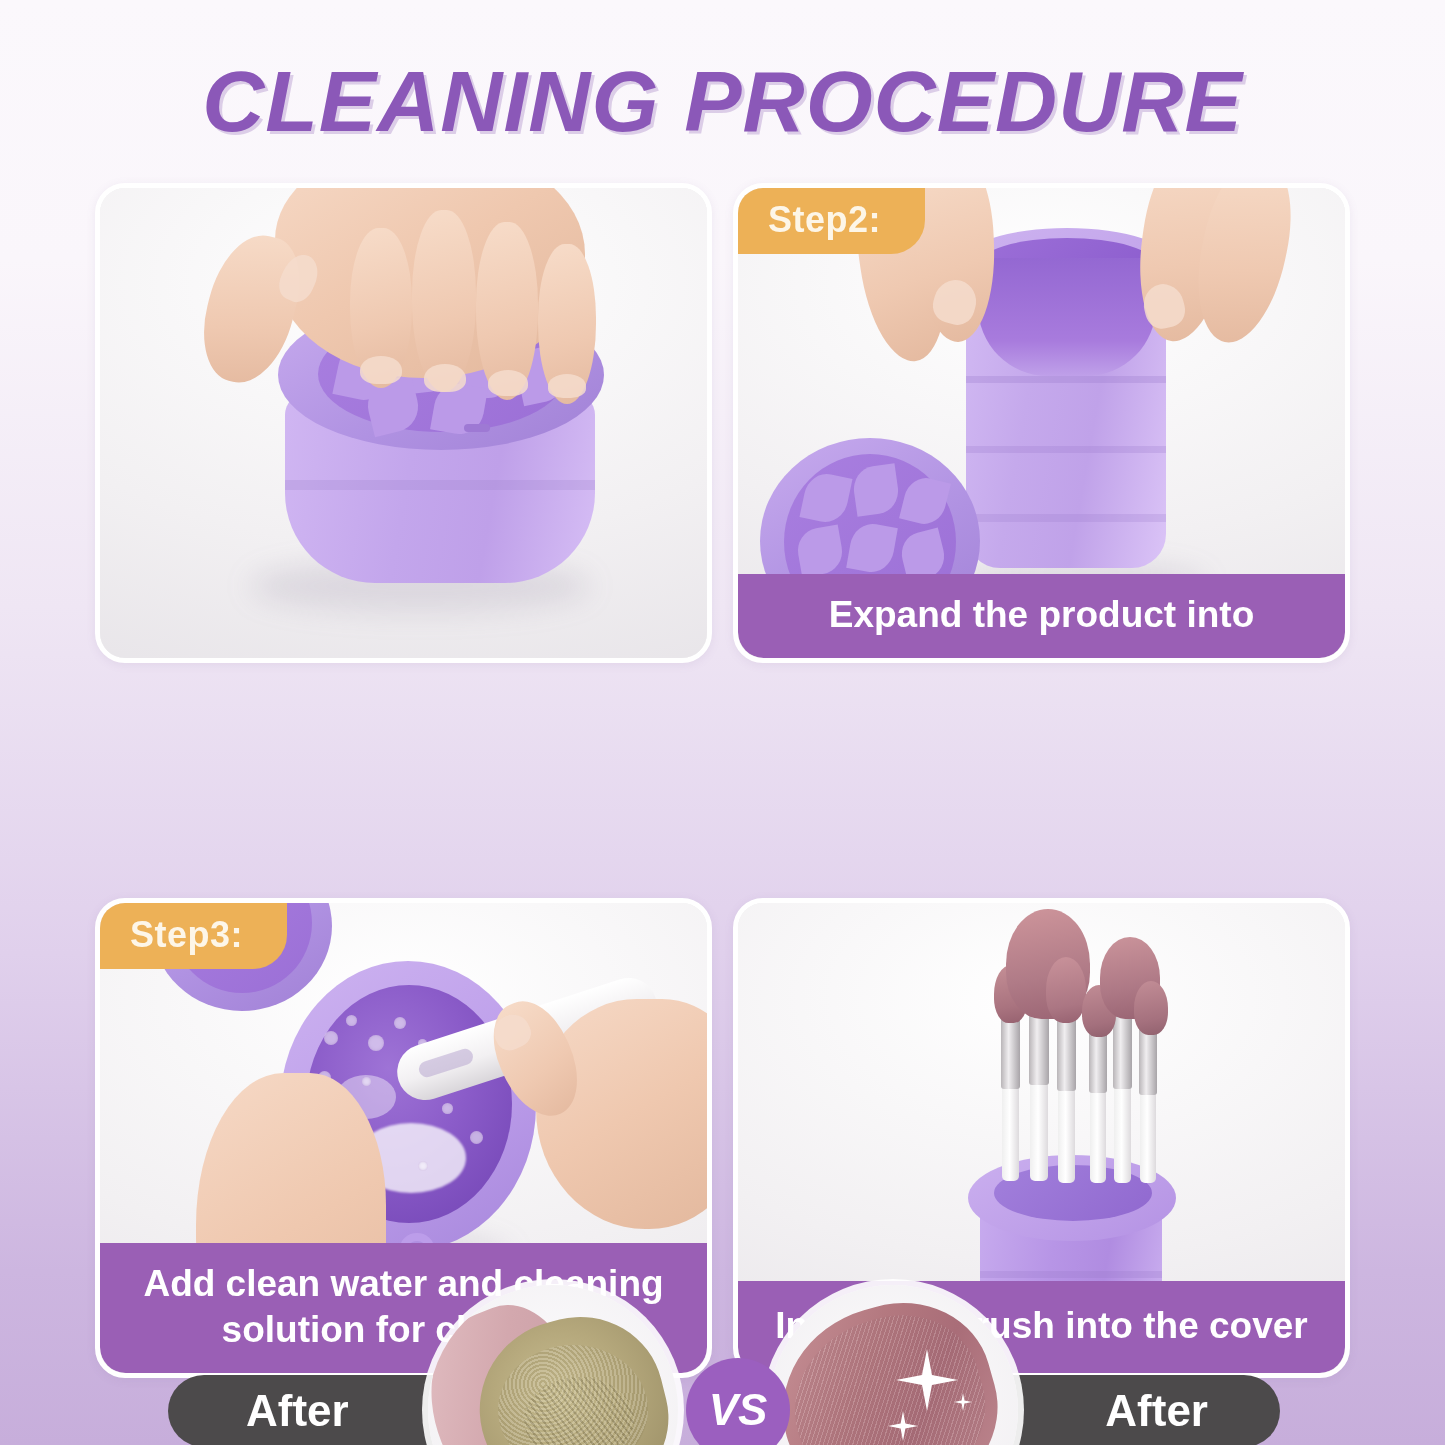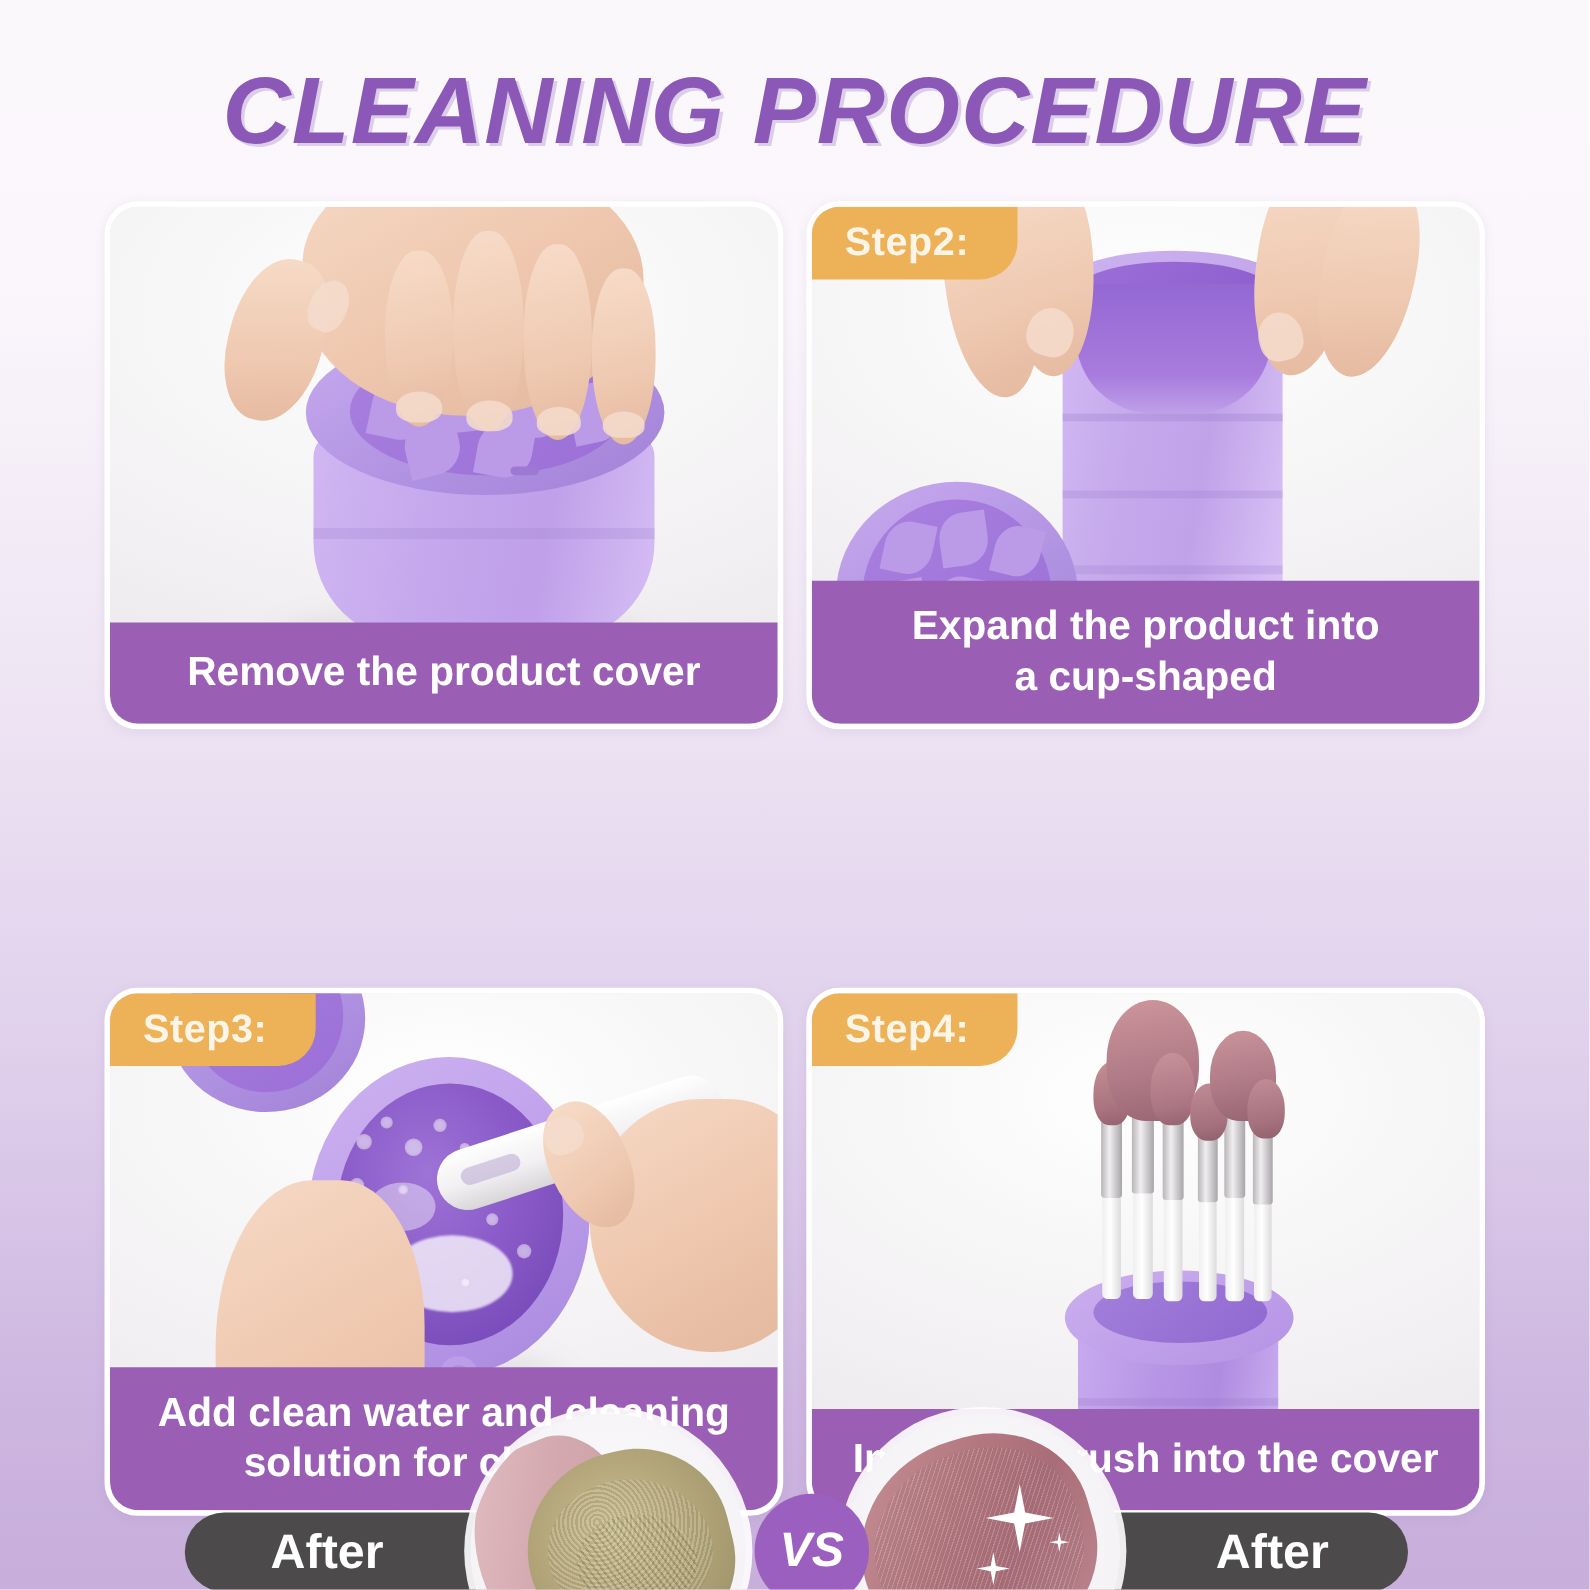--- a/index.html
+++ b/index.html
@@ -152,21 +152,20 @@
     <div class="finger" style="left:376px;top:34px;width:62px;height:178px;"></div>
     <div class="finger" style="left:438px;top:56px;width:58px;height:160px;"></div>
     <div class="nail" style="left:260px;top:168px;width:42px;height:28px;"></div>
     <div class="nail" style="left:324px;top:176px;width:42px;height:28px;"></div>
     <div class="nail" style="left:388px;top:182px;width:40px;height:26px;"></div>
     <div class="nail" style="left:448px;top:186px;width:38px;height:24px;"></div>
 
     <div class="finger" style="left:108px;top:46px;width:86px;height:150px;border-radius:50% 40% 50% 45%;transform:rotate(14deg);"></div>
     <div class="nail" style="left:182px;top:66px;width:34px;height:48px;transform:rotate(24deg);"></div>
   </div>
-  <div class="caption">Remove the product cover</div>
 </div>
 
 <div class="card" id="card2">
   <div class="photo">
     <div class="bg-soft"></div>
     <div class="shadow" style="left:218px;top:376px;width:250px;height:40px;"></div>
 
     <div class="cupbody" style="left:228px;top:60px;width:200px;height:320px;
          border-radius:10px 10px 34px 34px;
          background:linear-gradient(100deg,#D2BAF3 0%,#C5A9EC 34%,#C0A2E9 62%,#DBC4F7 100%);"></div>
@@ -200,21 +199,20 @@
     <div class="petal" style="left:166px;top:290px;width:42px;height:46px;transform:rotate(14deg);"></div>
     <div class="petal" style="left:60px;top:340px;width:44px;height:46px;transform:rotate(-10deg);"></div>
     <div class="petal" style="left:112px;top:336px;width:44px;height:48px;transform:rotate(10deg);"></div>
     <div class="petal" style="left:164px;top:344px;width:42px;height:46px;transform:rotate(-14deg);"></div>
     <div class="petal" style="left:88px;top:392px;width:42px;height:42px;transform:rotate(8deg);"></div>
     <div class="petal" style="left:138px;top:396px;width:42px;height:42px;transform:rotate(-6deg);"></div>
   </div>
   <div class="badge">Step2:</div>
   <div class="caption two">
     <div>Expand the product into</div>
-    <div>a cup-shaped</div>
   </div>
 </div>
 
 <div class="card" id="card3">
   <div class="photo">
     <div class="bg-soft"></div>
 
     <div class="lid" style="left:52px;top:-62px;width:180px;height:170px;"></div>
     <div class="lidin" style="left:72px;top:-50px;width:140px;height:140px;"></div>
     <div class="petal" style="left:96px;top:-34px;width:38px;height:40px;transform:rotate(12deg);"></div>
@@ -302,21 +300,20 @@
         background:linear-gradient(170deg,#CE959B 0%,#B07B87 60%,#9A6473 100%);"></div>
     <div class="bristle" style="left:308px;top:54px;width:40px;height:66px;
         background:linear-gradient(170deg,#C9929A 0%,#AB7683 72%,#966170 100%);"></div>
     <div class="bristle" style="left:344px;top:82px;width:34px;height:52px;
         background:linear-gradient(170deg,#C18C95 0%,#A4707D 72%,#90606D 100%);"></div>
     <div class="bristle" style="left:362px;top:34px;width:60px;height:82px;
         background:linear-gradient(170deg,#CB949B 0%,#AD7885 62%,#986372 100%);"></div>
     <div class="bristle" style="left:396px;top:78px;width:34px;height:54px;
         background:linear-gradient(170deg,#C28D96 0%,#A5717E 70%,#91616E 100%);"></div>
   </div>
-  <div class="badge">Step4:</div>
   <div class="caption">Insert the brush into the cover</div>
 </div>
 
 <div class="vsband">
 
   <div class="pill" id="pill-before">
     <span>After</span>
   </div>
 
   <div class="pill" id="pill-after">

